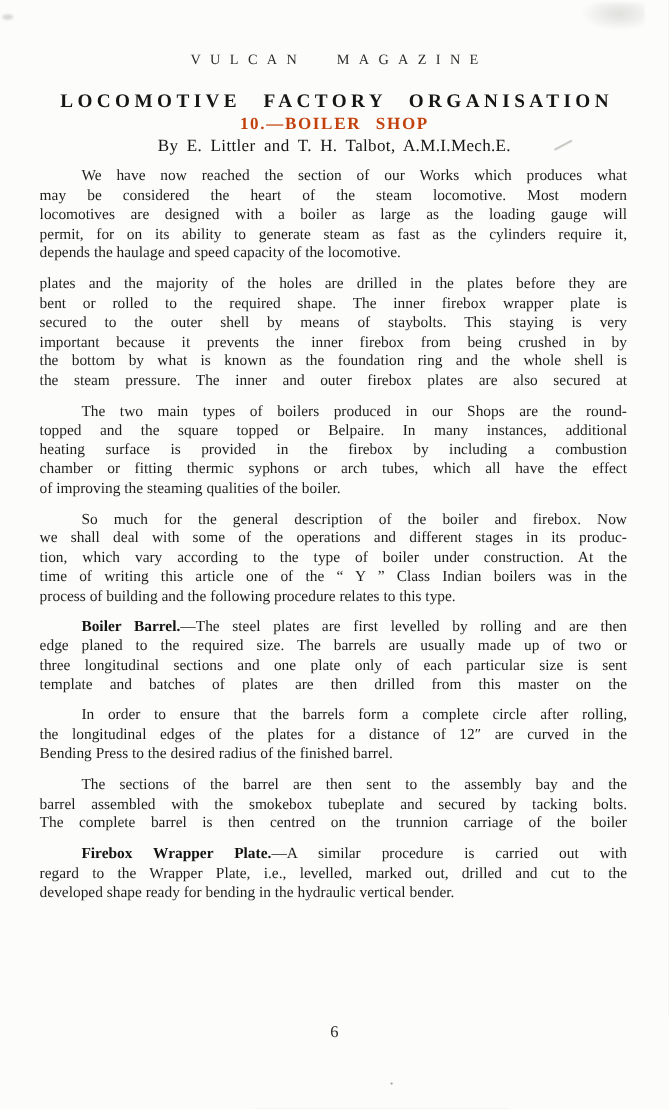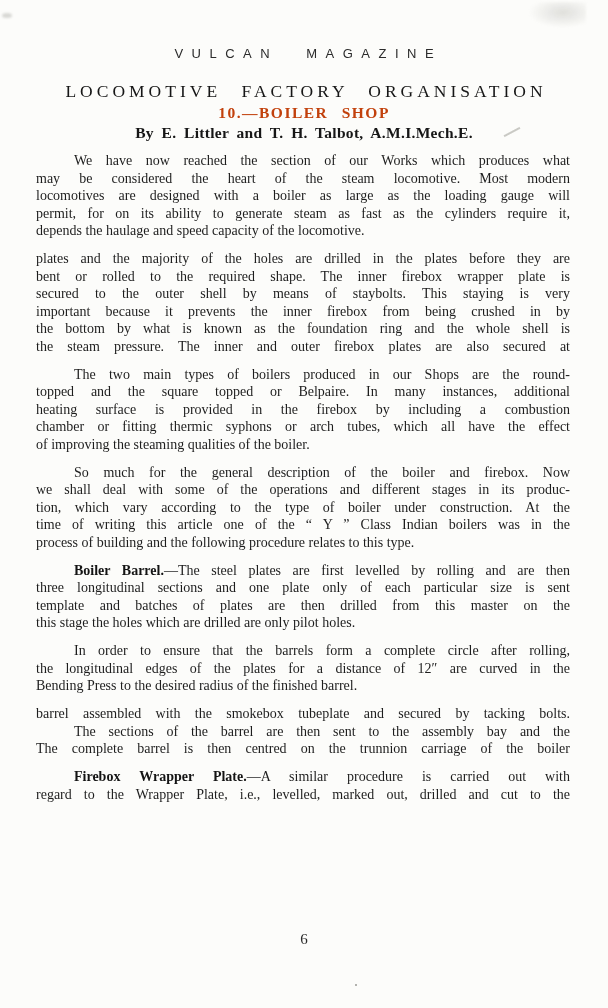--- a/index.html
+++ b/index.html
@@ -10,54 +10,54 @@
     background: #fcfcfa;
     font-family: "Liberation Serif", serif;
     color: #1d1d1d;
     overflow: hidden;
     margin: 0 auto;
   }
   .magazine-title {
     position: absolute;
     top: 46px; left: 0; width: 100%;
     text-align: center;
-    font-family: Liberation Sans, sans-serif;
+    font-family: Liberation Serif, serif;
     font-size: 13px;
     font-weight: 400;
     letter-spacing: 8.5px;
     word-spacing: 16px;
     color: #2b2b2b;
     text-indent: 8.5px; 
   }
   .article-title {
     position: absolute;
     top: 81px; left: 0; width: 100%;
     text-align: center;
-    font-weight: normal;
+    font-weight: bold;
     font-size: 17.5px;
     letter-spacing: 4px;
     word-spacing: 12px;
     color: #161616;
     text-indent: 4px;
   }
   .article-section {
     position: absolute;
     top: 104px; left: 0; width: 100%;
     text-align: center;
     font-weight: bold;
     font-size: 15.5px;
     letter-spacing: 1.5px;
     word-spacing: 8px;
     color: #c2410c;
   }
   .article-byline {
     position: absolute;
     top: 124px; left: 0; width: 100%;
     text-align: center;
-    font-weight: bold;
+    font-weight: normal;
     font-size: 15.5px;
     letter-spacing: 0.3px;
     word-spacing: 3.5px;
     color: #161616;
   }
   .article-body {
     position: absolute;
     top: 152px;
     left: 36px;
     width: 534px;
@@ -147,35 +147,36 @@
       </div>
       <div class="para">
         <div class="line first">So much for the general description of the boiler and firebox.  Now</div>
         <div class="line">we shall deal with some of the operations and different stages in its produc-</div>
         <div class="line">tion, which vary according to the type of boiler under construction.  At the</div>
         <div class="line">time of writing this article one of the “ Y ” Class Indian boilers was in the</div>
         <div class="line last">process of building and the following procedure relates to this type.</div>
       </div>
       <div class="para">
         <div class="line first"><b>Boiler Barrel.</b>—The steel plates are first levelled by rolling and are then</div>
+        <div class="line">edge planed to the required size.  The barrels are usually made up of two or</div>
         <div class="line">three longitudinal sections and one plate only of each particular size is sent</div>
         <div class="line">template and batches of plates are then drilled from this master on the</div>
-        <div class="line last">this stage the holes which are drilled are only pilot holes.</div>
       </div>
       <div class="para">
         <div class="line first">In order to ensure that the barrels form a complete circle after rolling,</div>
         <div class="line">the longitudinal edges of the plates for a distance of 12″ are curved in the</div>
         <div class="line last">Bending Press to the desired radius of the finished barrel.</div>
       </div>
       <div class="para">
+        <div class="line first">The sections of the barrel are then sent to the assembly bay and the</div>
         <div class="line">barrel assembled with the smokebox tubeplate and secured by tacking bolts.</div>
-        <div class="line first">The sections of the barrel are then sent to the assembly bay and the</div>
         <div class="line">The complete barrel is then centred on the trunnion carriage of the boiler</div>
       </div>
       <div class="para">
         <div class="line first"><b>Firebox Wrapper Plate.</b>—A similar procedure is carried out with</div>
         <div class="line">regard to the Wrapper Plate, i.e., levelled, marked out, drilled and cut to the</div>
+        <div class="line last">developed shape ready for bending in the hydraulic vertical bender.</div>
       </div>
     </div>
 
   <div class="page-number">6</div>
 
 </div>
 
 </body></html>

